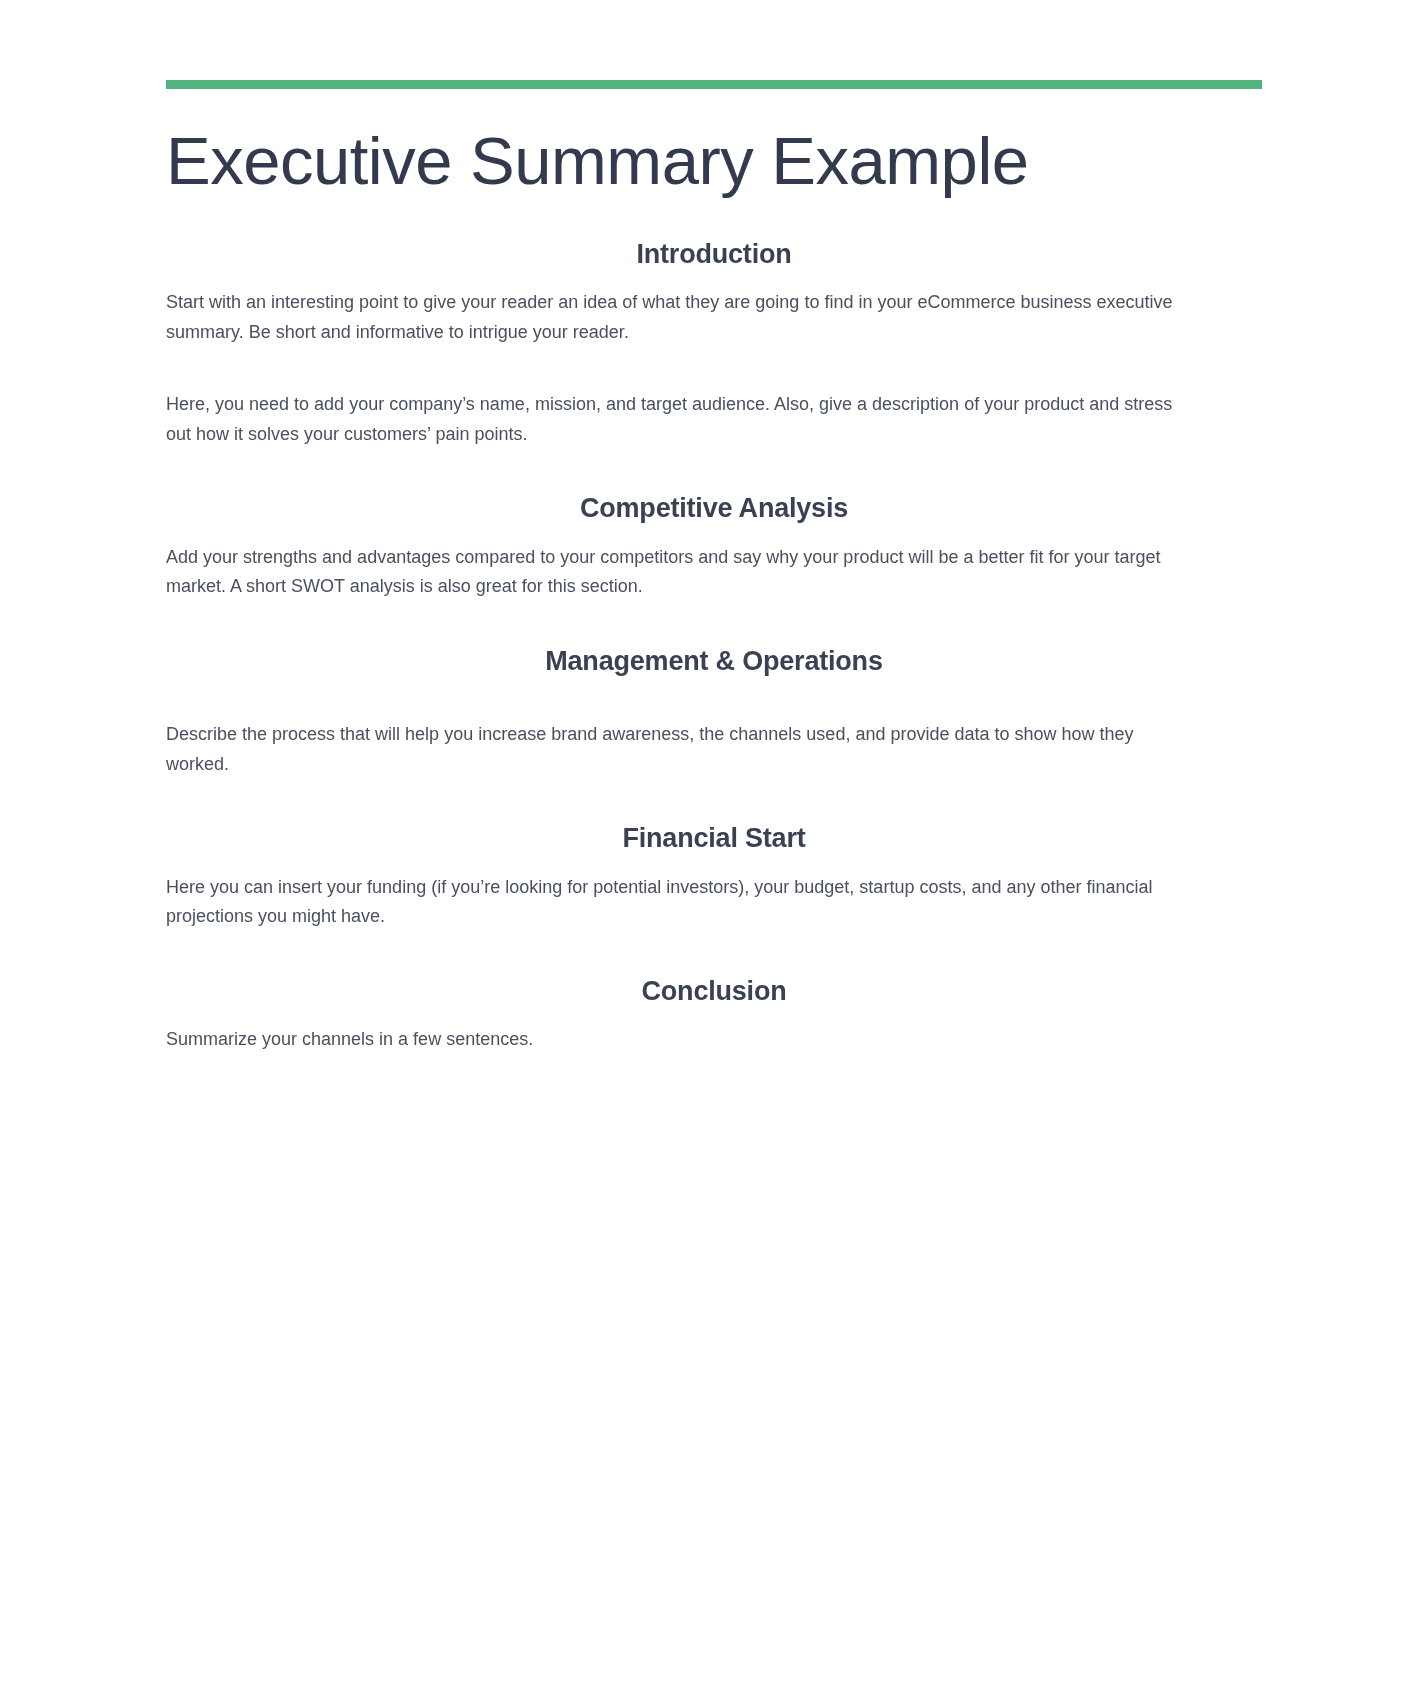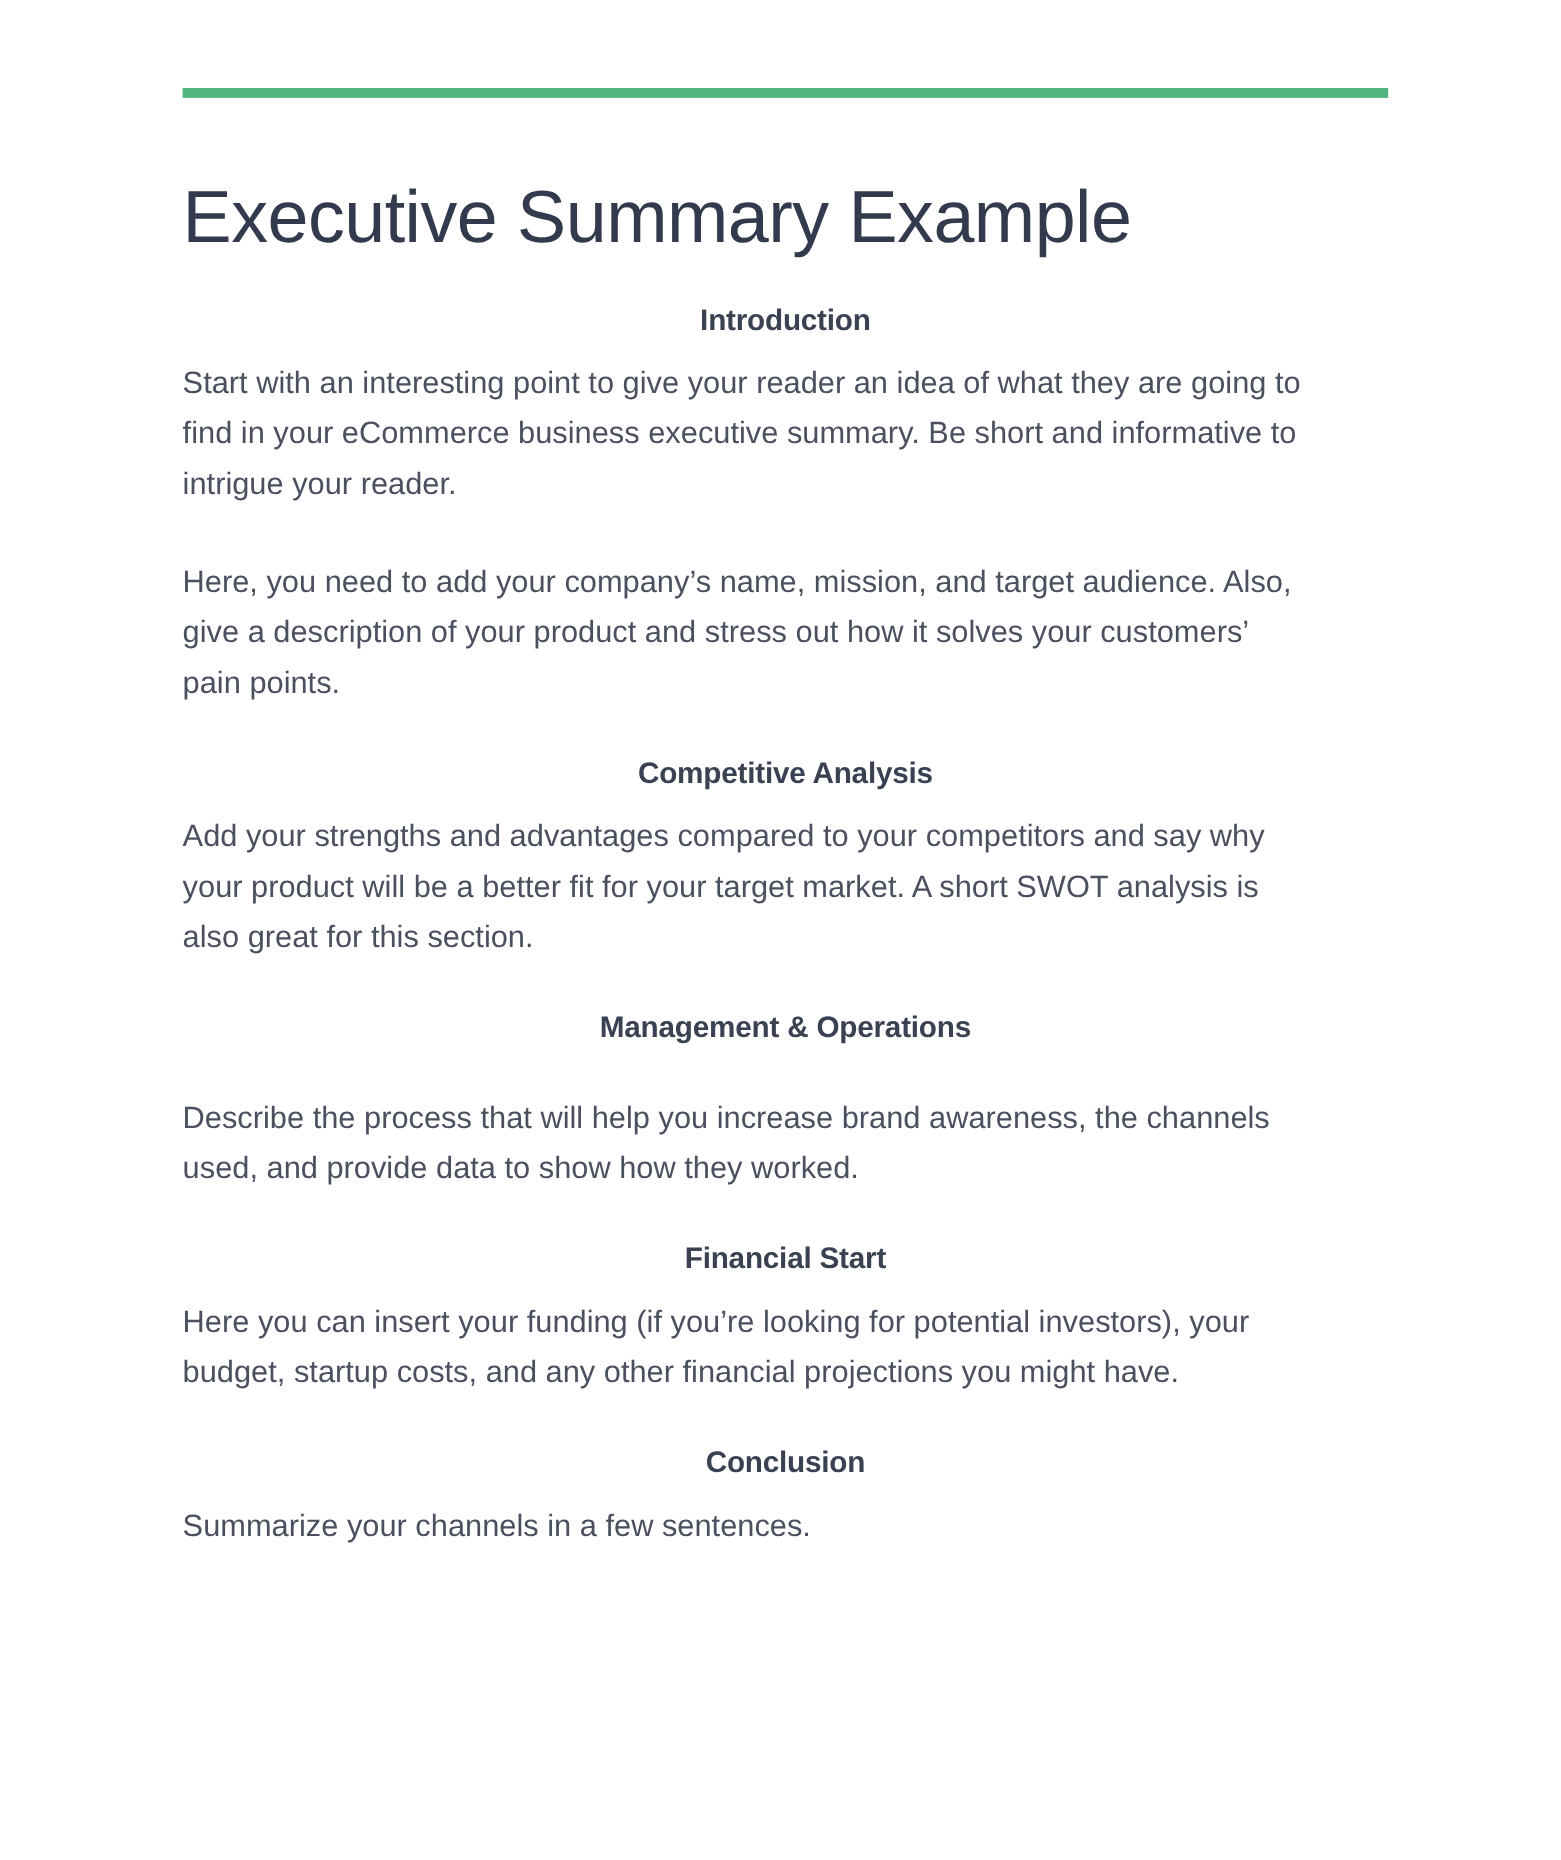--- a/index.html
+++ b/index.html
@@ -31,21 +31,21 @@
 
   .accent-bar {
     margin-top: 80px;
     width: 1096px;
     height: 9px;
     background: #52b37f;
   }
 
   .doc-title {
     margin: 0;
-    padding-top: 75px;
+    padding-top: 38px;
     font-size: 67px;
     line-height: 1.0;
     font-weight: 300;
     letter-spacing: -0.5px;
     color: #333a4d;
     white-space: nowrap;
   }
 
   .sections {
     padding-top: 44px;
@@ -63,21 +63,21 @@
     font-size: 27px;
     line-height: 1.2;
     font-weight: 700;
     letter-spacing: -0.2px;
     color: #3a4153;
     text-align: center;
   }
 
   .section-body {
     margin: 0;
-    font-size: 28px;
+    font-size: 18px;
     line-height: 1.64;
     font-weight: 400;
     color: #4a5060;
     max-width: 1025px;
   }
 </style>
 </head>
 <body>
 
 <div class="page">

